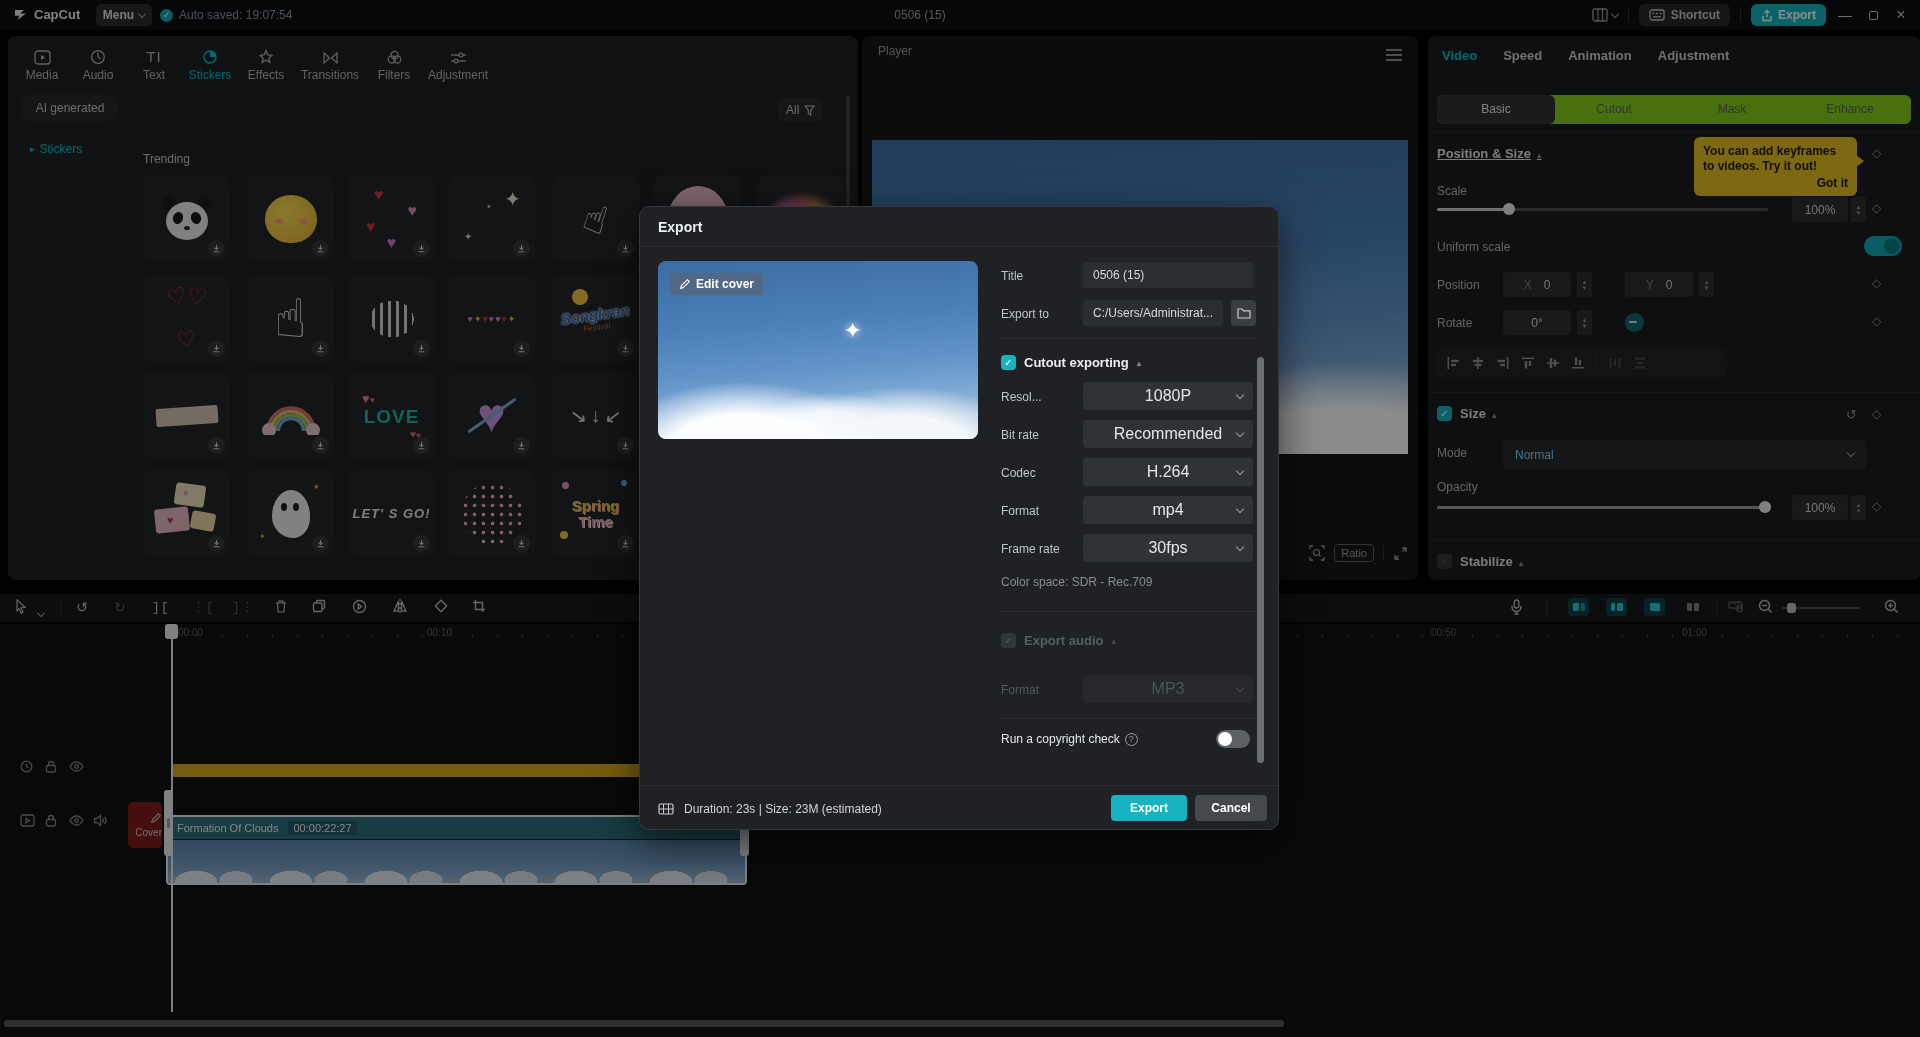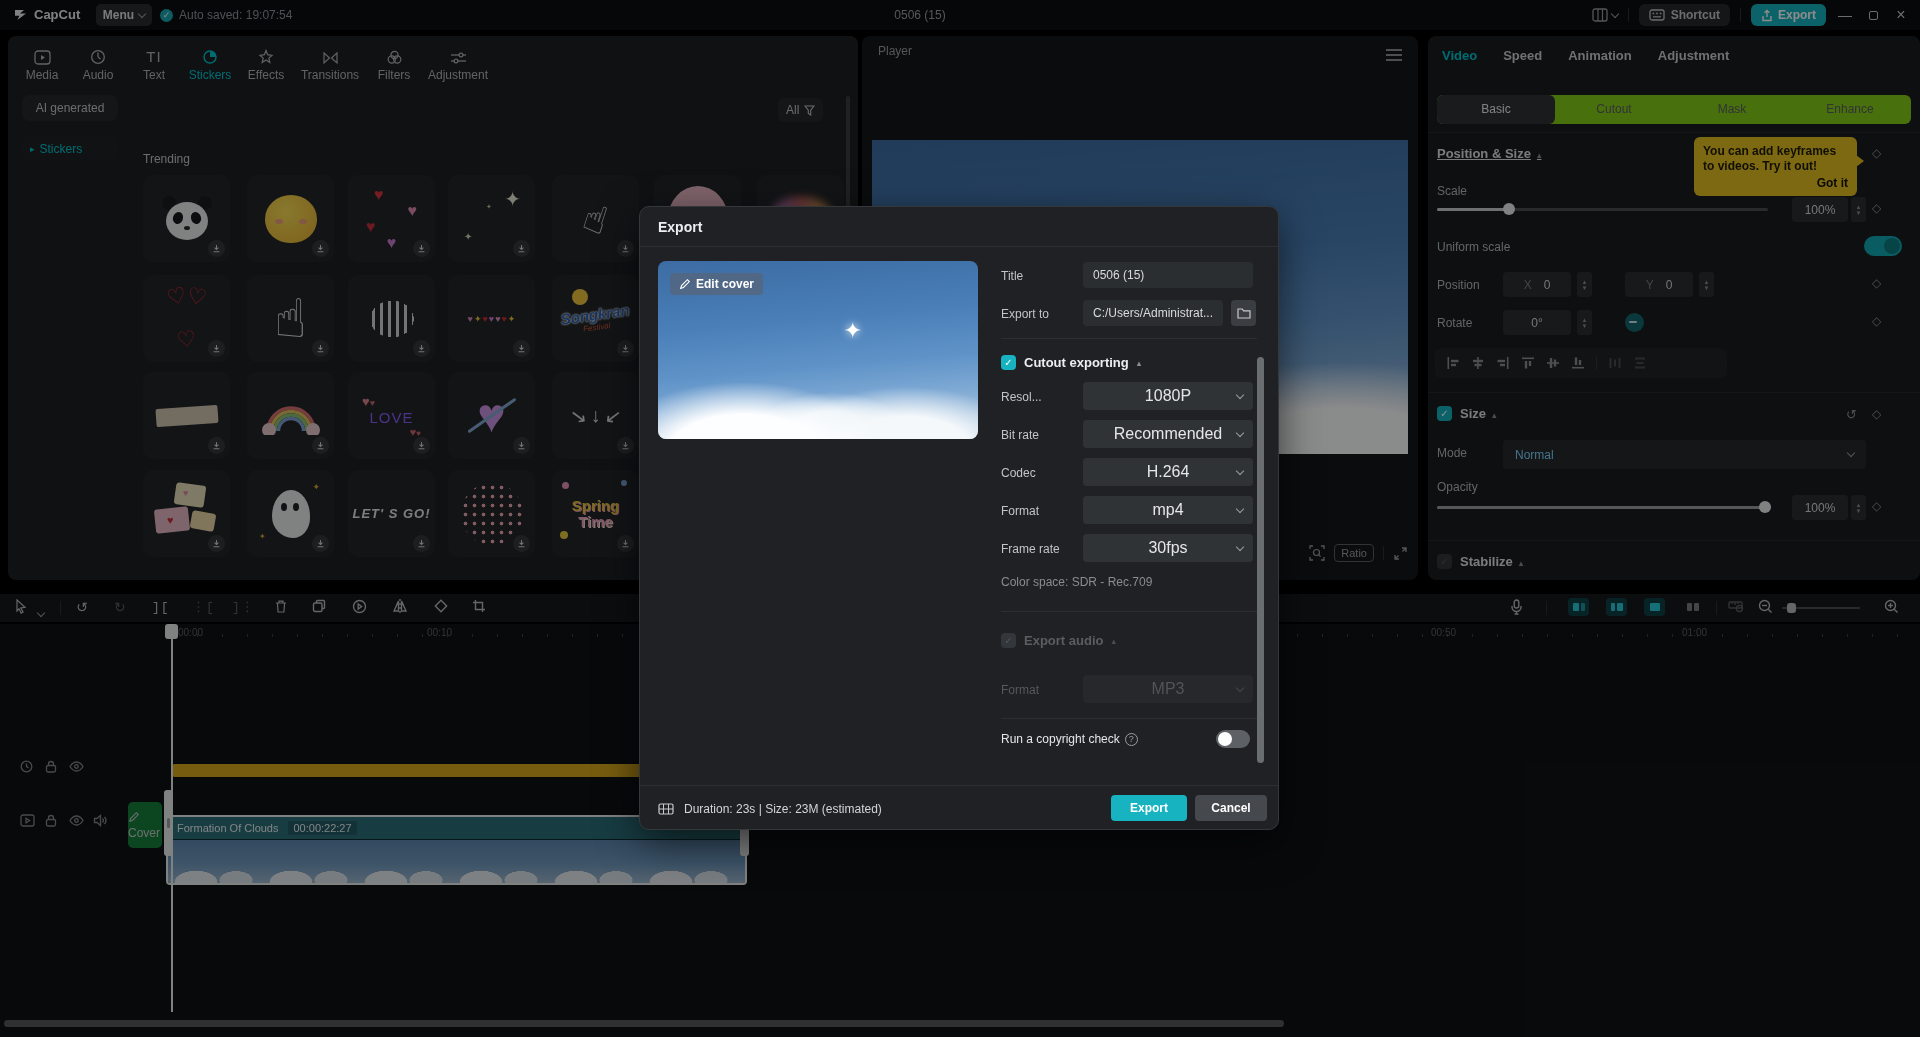--- a/index.html
+++ b/index.html
@@ -60,21 +60,21 @@
   .ghost{position:relative;width:38px;height:48px;background:#e9ebec;border-radius:50% 50% 45% 55%/55% 55% 42% 46%;}
   .ghost::before{content:"";position:absolute;left:9px;top:13px;width:6px;height:8px;background:#202225;border-radius:50%;}
   .ghost::after{content:"";position:absolute;right:11px;top:13px;width:6px;height:8px;background:#202225;border-radius:50%;}
   .burst{width:62px;height:62px;border-radius:50%;background:radial-gradient(circle,rgba(247,173,184,.95) 1.6px,transparent 2.2px);background-size:9px 9px;}
   .egg{width:60px;height:66px;background:linear-gradient(180deg,#e8b7c4 0 40%,#f2e3c8 40%);border-radius:50% 50% 46% 46%;}
   .rbow-blob{width:64px;height:44px;border-radius:48%;background:conic-gradient(#e06a6a,#e0b05a,#9ed06e,#6aa8d8,#b07ad0,#e06a6a);filter:blur(4px);opacity:.85;}
   .songkran{transform:rotate(-8deg);text-align:center;}
   .songkran .s1{font-size:15px;font-weight:bold;font-style:italic;color:#2d5fb0;text-shadow:0 0 2px #f3f4ef,0 0 2px #f3f4ef;}
   .songkran .s2{font-size:8px;font-style:italic;color:#c4543a;}
   .sun{position:absolute;left:20px;top:14px;width:16px;height:16px;background:#f0c43e;border-radius:50%;}
-  .lovetxt{font-size:15px;font-weight:normal;color:#8b5cf6;letter-spacing:1px;}
+  .lovetxt{font-size:19px;font-weight:bold;color:#14b8a6;letter-spacing:1px;}
   .arrow-line{position:absolute;width:58px;height:3px;background:#7fa8cf;transform:rotate(-35deg);border-radius:2px;}
   .envelope{position:absolute;border-radius:3px;}
   .letsgo{font-size:13px;font-weight:bold;font-style:italic;color:#e4e6e8;letter-spacing:1px;}
   .spring1{font-size:15px;font-weight:bold;color:#e5c83c;text-shadow:1px 1px 0 #e893b4;}
   .spring2{font-size:15px;font-weight:bold;color:#ef9fc0;text-shadow:1px 1px 0 #f3edd0;}
   .dot{position:absolute;border-radius:50%;}
 
   
   .player-panel{left:862px;top:36px;width:556px;height:544px;background:#15171a;border-radius:8px;}
   .player-title{left:16px;top:8px;color:#9a9da0;font-size:12px;}
@@ -154,21 +154,21 @@
      radial-gradient(ellipse 36px 19px at 28px 42px,#e6ecf1 58%,transparent 60%),
      radial-gradient(ellipse 28px 15px at 68px 40px,#d9e2ea 58%,transparent 60%),
      linear-gradient(180deg,#5d87ae 0%,#6f9abf 55%,#9db6cd 100%);
      background-size:95px 100%,95px 100%,100% 100%;
      border-top:1px solid #0b2a30;}
   .h-l,.h-r{position:absolute;top:166px;width:9px;height:66px;background:#e9ebec;z-index:5;border-radius:3px;}
   .h-l{left:164px;}.h-r{left:740px;}
   .h-l::after,.h-r::after{content:"";position:absolute;left:3px;top:28px;width:3px;height:10px;background:#9aa0a4;border-radius:2px;}
   .th-ic{position:absolute;color:#6f7275;}
   .th-ic svg{stroke:#85888b;fill:none;stroke-width:1.3;}
-  .cover-btn{left:128px;top:178px;width:34px;height:46px;background:#15803d;border-radius:5px;display:flex;flex-direction:column;align-items:flex-start;justify-content:center;gap:3px;color:#c8cacc;font-size:12px;}
+  .cover-btn{left:128px;top:178px;width:34px;height:46px;background:#7f1d1d;border-radius:5px;display:flex;flex-direction:column;align-items:flex-end;justify-content:center;gap:3px;color:#c8cacc;font-size:10px;}
   .hscroll{left:4px;top:396px;width:1280px;height:7px;background:#8d9194;border-radius:4px;opacity:.55;}
 
   
   .dim-overlay{left:0;top:0;width:1920px;height:1037px;background:rgba(0,0,0,0.45);z-index:40;}
   .dialog{left:639px;top:206px;width:640px;height:624px;background:#1f2124;border:1px solid #35383b;border-radius:10px;z-index:50;box-shadow:0 12px 40px rgba(0,0,0,.6);}
   .dlg-h{left:0;top:0;width:100%;height:40px;display:flex;align-items:center;padding-left:18px;color:#eceeef;font-size:14px;font-weight:bold;border-bottom:1px solid #2c2e31;}
   .cover{left:18px;top:54px;width:320px;height:178px;border-radius:8px;overflow:hidden;background:linear-gradient(175deg,#3c6ca3 0%,#4a7fb8 35%,#5f93c8 58%,#7ea9d4 75%,#a8c4de 92%);}
   .cover .big-cloud{position:absolute;left:-10px;right:-10px;bottom:-14px;height:60%;background:
      radial-gradient(58% 95% at 28% 100%,#fdfeff 38%,rgba(255,255,255,0) 70%),
      radial-gradient(55% 88% at 76% 96%,#f4f8fb 34%,rgba(255,255,255,0) 66%),

